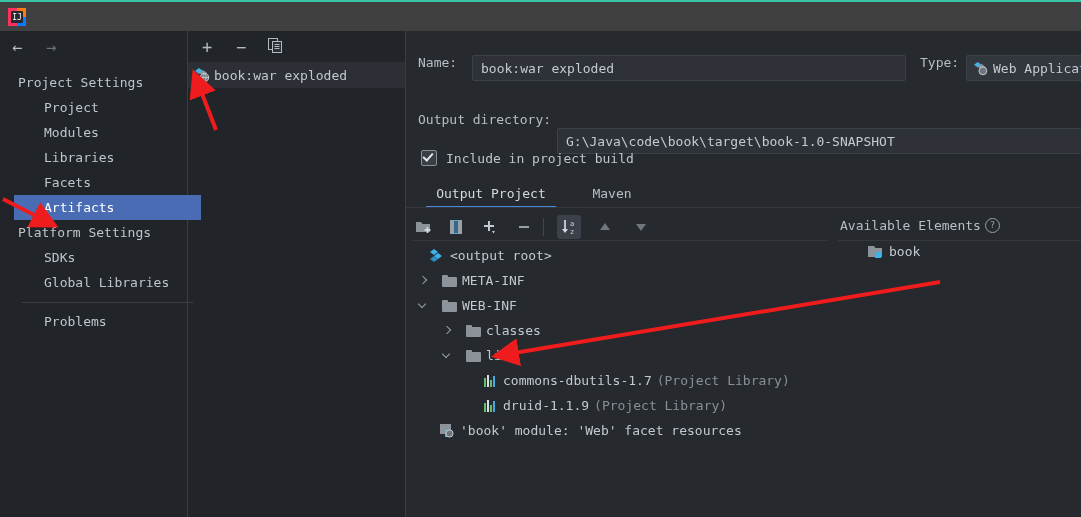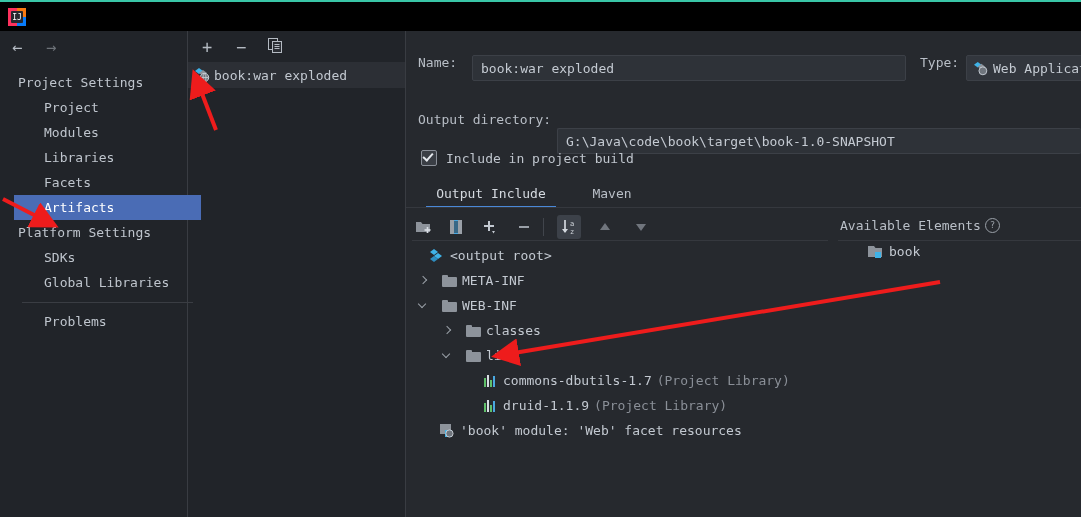--- a/index.html
+++ b/index.html
@@ -8,21 +8,21 @@
     background:#212429;
     font-family:"DejaVu Sans Mono","Liberation Mono",monospace;
     font-size:13px;
     color:#bfc5cd;
     -webkit-font-smoothing:antialiased;
   }
   #app{position:relative;width:1081px;height:517px;}
 
   
   .accent-line{position:absolute;left:0;top:0;width:1081px;height:2px;background:#39c6a7;}
-  .titlebar{position:absolute;left:0;top:2px;width:1081px;height:29px;background:#000000;}
+  .titlebar{position:absolute;left:0;top:2px;width:1081px;height:29px;background:#404040;}
   .tb-icon{position:absolute;left:8px;top:6px;width:18px;height:18px;}
   .tb-title{position:absolute;left:34px;top:6px;font-size:13.5px;color:#c8cdd4;letter-spacing:.2px;margin-top:31px;}
 
   
   .col-left{position:absolute;left:0;top:31px;width:187px;height:486px;background:#212429;}
   .vdiv{position:absolute;top:31px;width:1px;height:486px;background:#393c42;}
   .col-mid{position:absolute;left:188px;top:31px;width:217px;height:486px;background:#212429;}
   .col-right{position:absolute;left:406px;top:31px;width:675px;height:486px;background:#26292e;}
 
   
@@ -189,21 +189,21 @@
   </div>
   <div class="finput" style="position:absolute;left:557px;top:128px;width:524px;border-right:none;">G:\Java\code\book\target\book-1.0-SNAPSHOT</div>
 
   <div class="chk-row">
     <span class="chkbox"></span>
     <span class="chk-lbl">Include in project build</span>
   </div>
 
   <div class="tabs">
     <div class="tab active" style="left:20px;width:130px;text-align:center;">
-      <span>Output Include</span>
+      <span>Output Project</span>
       <span class="ul"></span>
     </div>
     <div class="tab" style="left:168px;width:76px;text-align:center;">
       <span>Maven</span>
     </div>
   </div>
   <div class="tabline"></div>
 
   <div class="lt-btn" style="left:412px;">
     <svg width="18" height="16" viewBox="0 0 18 16">

